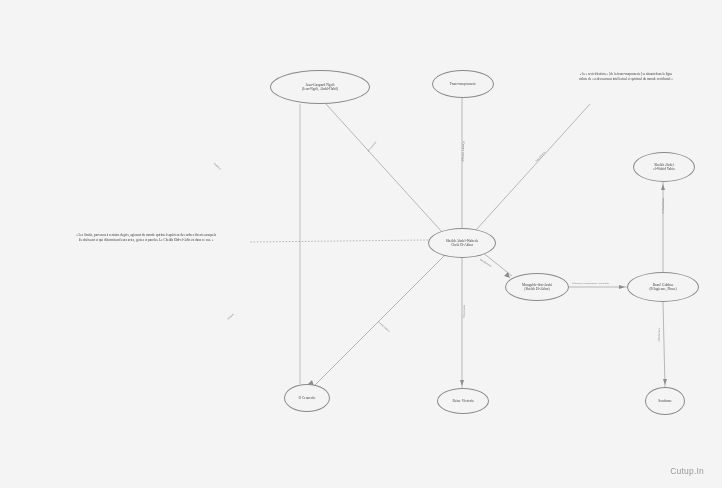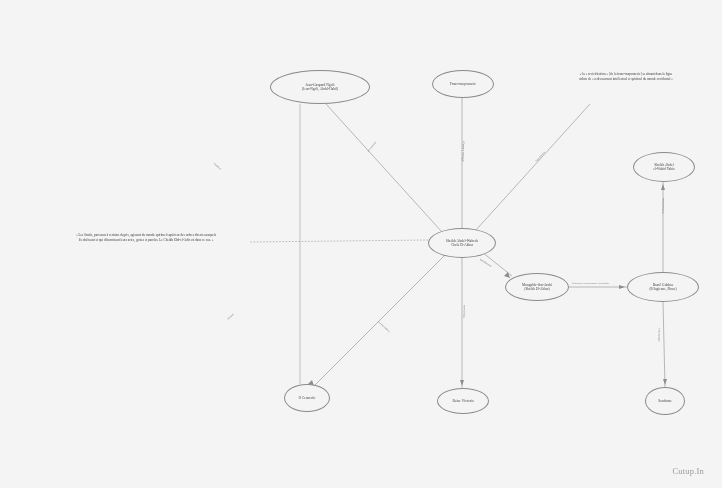--- a/index.html
+++ b/index.html
@@ -41,21 +41,21 @@
     font-size:2.5px;
     color:#6e6e6e;
     white-space:nowrap;
     transform-origin:0 50%;
   }
   .watermark{
     position:absolute;
     right:18px;bottom:12px;
     font-size:8.5px;
     color:#9a9a9a;
-    font-family:Liberation Serif, serif;
+    font-family:Liberation Sans, sans-serif;
     letter-spacing:.2px;
   }
 </style>
 </head>
 <body>
 
 <div id="canvas">
 
   <svg class="edges" viewBox="0 0 722 488">
     <g stroke="#8d8d8d" stroke-width="0.6" fill="none">

